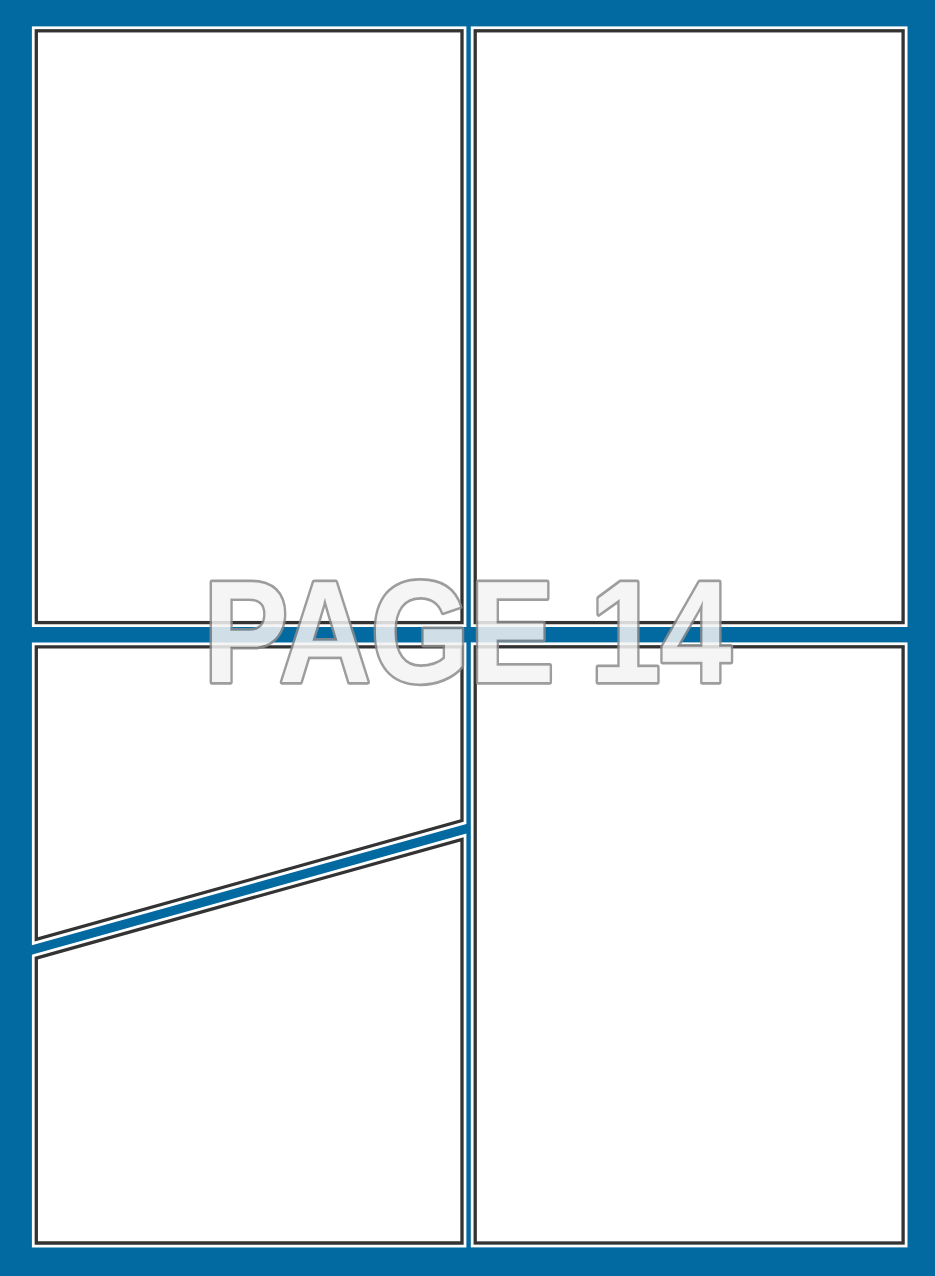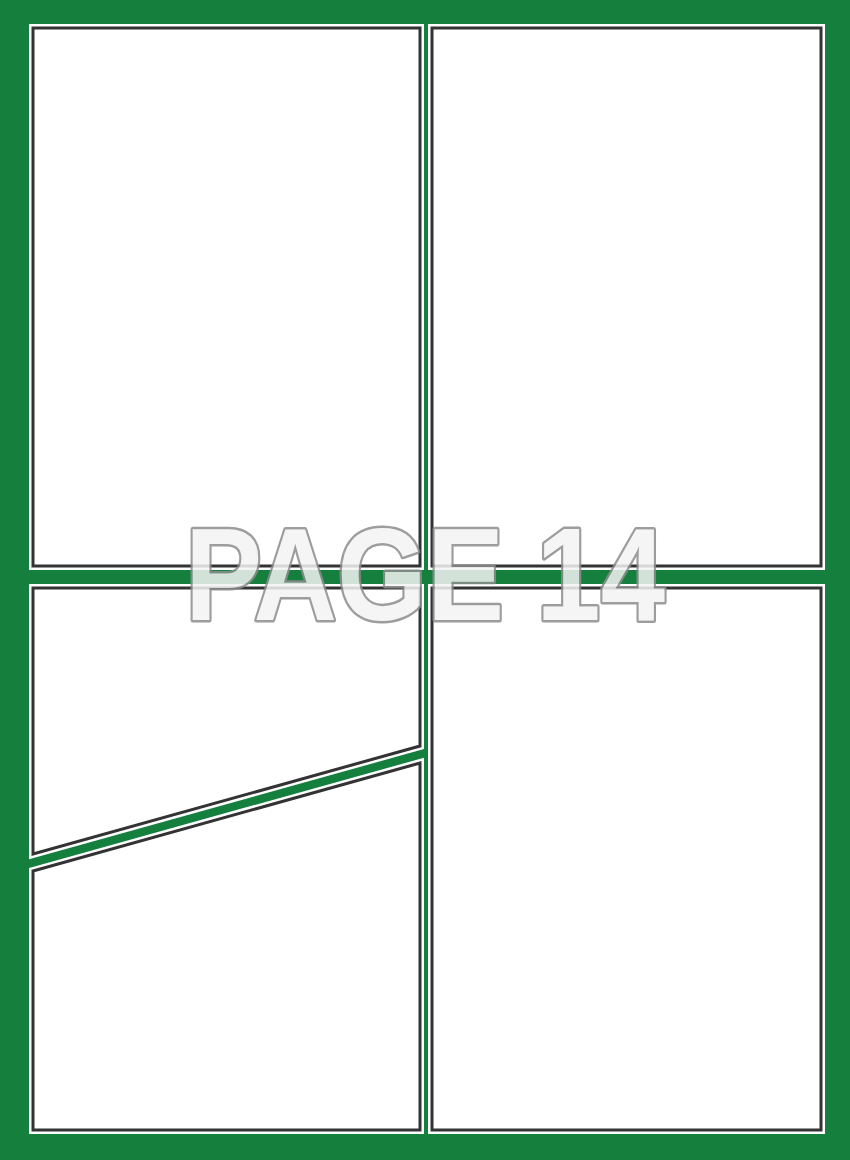--- a/index.html
+++ b/index.html
@@ -4,21 +4,21 @@
 <style>
   html, body {
     margin: 0;
     padding: 0;
     background: #f3f3f3;
   }
   .page-wrap {
     position: relative;
     width: 850px;
     height: 1160px;
-    background: #15803d;
+    background: #0369a1;
     overflow: hidden;
     font-family: "Liberation Sans", sans-serif;
   }
   svg { display: block; }
   
   .panel-halo {
     fill: #ffffff;
     stroke: #ffffff;
     stroke-width: 8;
     stroke-linejoin: miter;

